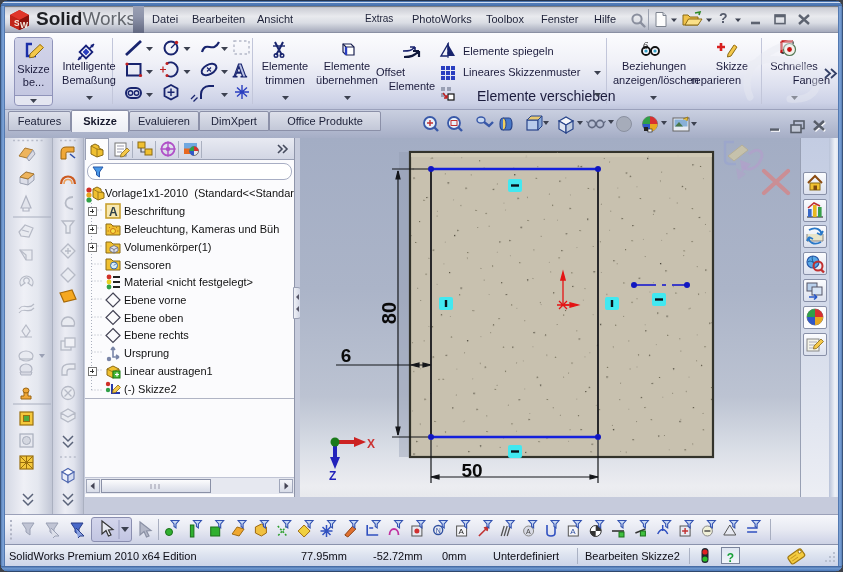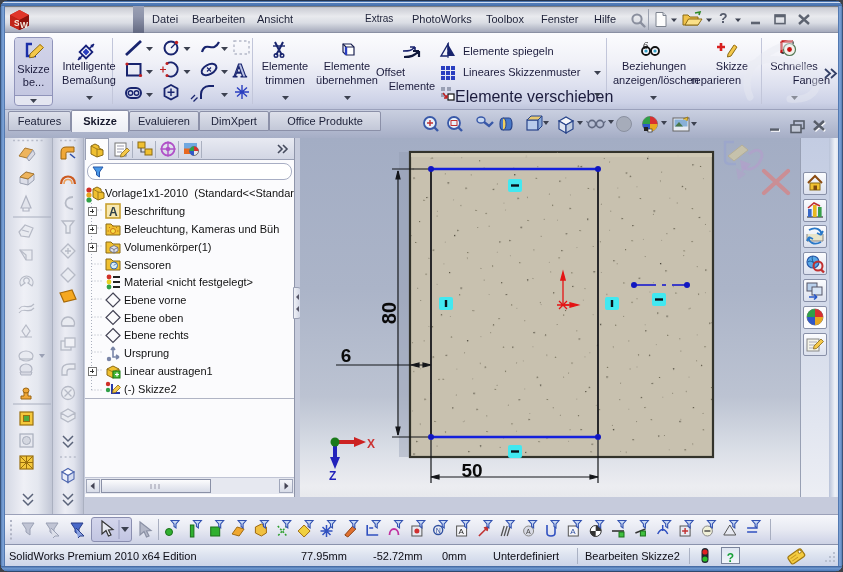--- a/index.html
+++ b/index.html
@@ -11,20 +11,21 @@
 <div class="a" style="left:5px;top:6px;width:833px;height:27px;background:linear-gradient(180deg,#555a60 0%,#caccd4 6%,#e9eaee 38%,#dadde4 62%,#a6abbc 96%,#73798e 100%);">
   <svg class="a" style="left:3px;top:3px;" width="23" height="22" viewBox="0 0 23 22">
     <polygon points="11.5,1 21,6 21,16.5 11.5,21 2,16.5 2,6" fill="#b01a12"></polygon>
     <polygon points="11.5,1 21,6 11.5,11 2,6" fill="#e0362a"></polygon>
     <polygon points="11.5,11 21,6 21,16.5 11.5,21" fill="#8d120c"></polygon>
     <polygon points="11.5,11 2,6 2,16.5 11.5,21" fill="#c2251a"></polygon>
     <text x="6" y="17" font-size="8.5" font-weight="bold" fill="#f6ece0" font-family="Liberation Sans,sans-serif">S</text>
     <text x="12" y="18.5" font-size="8.5" font-weight="bold" fill="#f6ece0" font-family="Liberation Sans,sans-serif">W</text>
     <line x1="11.5" y1="11" x2="11.5" y2="21" stroke="#8d120c" stroke-width="0.8"></line>
   </svg>
+  <div class="tx" style="left:31px;top:2px;font-size:19px;color:#1f2125;"><b>Solid</b><span style="color:#63676e;">Works</span></div>
   <div class="a" style="left:128px;top:0;width:11px;height:27px;background:linear-gradient(180deg,#9aa0b4 0%,#8e94aa 40%,#626880 100%);"></div>
   <div class="tx" style="left:147px;top:7px;font-size:11px;color:#1d2138;letter-spacing:0.1px;">Datei</div>
   <div class="tx" style="left:187px;top:7px;font-size:11px;color:#1d2138;">Bearbeiten</div>
   <div class="tx" style="left:252px;top:7px;font-size:11px;color:#1d2138;">Ansicht</div>
   <div class="tx" style="left:305px;top:7px;font-size:16px;color:#1d2138;margin-top:19px;">Einfügen</div>
   <div class="tx" style="left:360px;top:7px;font-size:10px;color:#1d2138;">Extras</div>
   <div class="tx" style="left:407px;top:7px;font-size:11px;color:#1d2138;">PhotoWorks</div>
   <div class="tx" style="left:481px;top:7px;font-size:11px;color:#1d2138;">Toolbox</div>
   <div class="tx" style="left:536px;top:7px;font-size:11px;color:#1d2138;">Fenster</div>
   <div class="tx" style="left:589px;top:7px;font-size:11px;color:#1d2138;">Hilfe</div>
@@ -190,21 +191,21 @@
       </svg>
   <svg class="a" style="left:434px;top:52px;" width="18" height="18" viewBox="0 0 18 18">
     <g fill="#9aa0b4">
           <rect x="2" y="2" width="4" height="4"></rect>
           <rect x="8" y="2" width="4" height="4"></rect>
           <rect x="2" y="8" width="4" height="4"></rect>
         </g>
     <rect x="9" y="9" width="6" height="6" fill="#fff" stroke="#111" stroke-width="1.2"></rect>
     <path d="M4 8 L8 13 M8 13 L5 13 M8 13 L8 10" stroke="#c02020" stroke-width="1.4" fill="none"></path>
   </svg>
-  <div class="tx" style="left:450px;top:55px;font-size:16px;color:#1b1b3c;">Elemente verschieben</div>
+  <div class="tx" style="left:472px;top:55px;font-size:14px;color:#1b1b3c;">Elemente verschieben</div>
   <svg class="a" style="left:588px;top:59px;" width="9" height="6" viewBox="0 0 9 6">
         <polygon points="1,1 8,1 4.5,5" fill="#3c4150"></polygon>
       </svg>
   <svg class="a" style="left:634px;top:7px;" width="22" height="18" viewBox="0 0 22 18">
     <text x="4" y="9" font-size="10" font-style="italic" fill="#111" font-family="Liberation Serif,serif">6</text>
     <circle cx="7" cy="11" r="4" fill="none" stroke="#111" stroke-width="1.8"></circle>
     <circle cx="16" cy="11" r="4" fill="none" stroke="#111" stroke-width="1.8"></circle>
     <path d="M11 11 L12 11" stroke="#111" stroke-width="1.4"></path>
     <circle cx="7" cy="11" r="1.6" fill="#30a0c8"></circle>
         <circle cx="16" cy="11" r="1.6" fill="#30a0c8"></circle>

